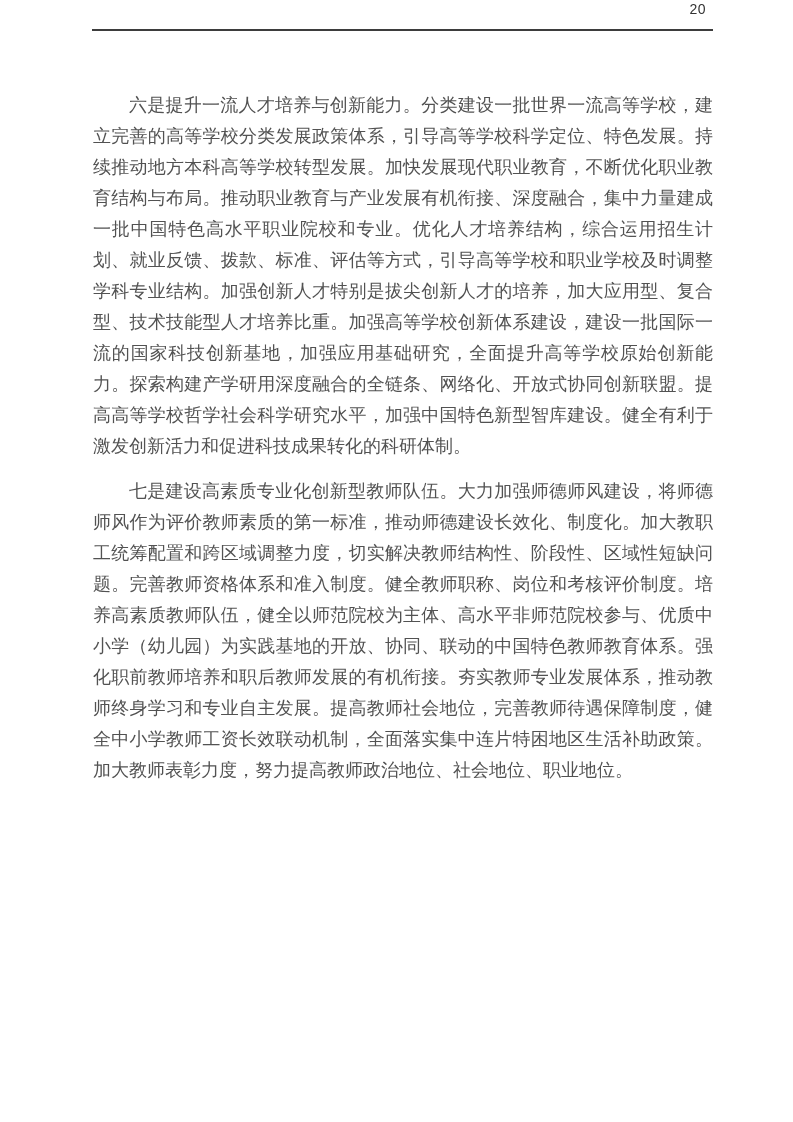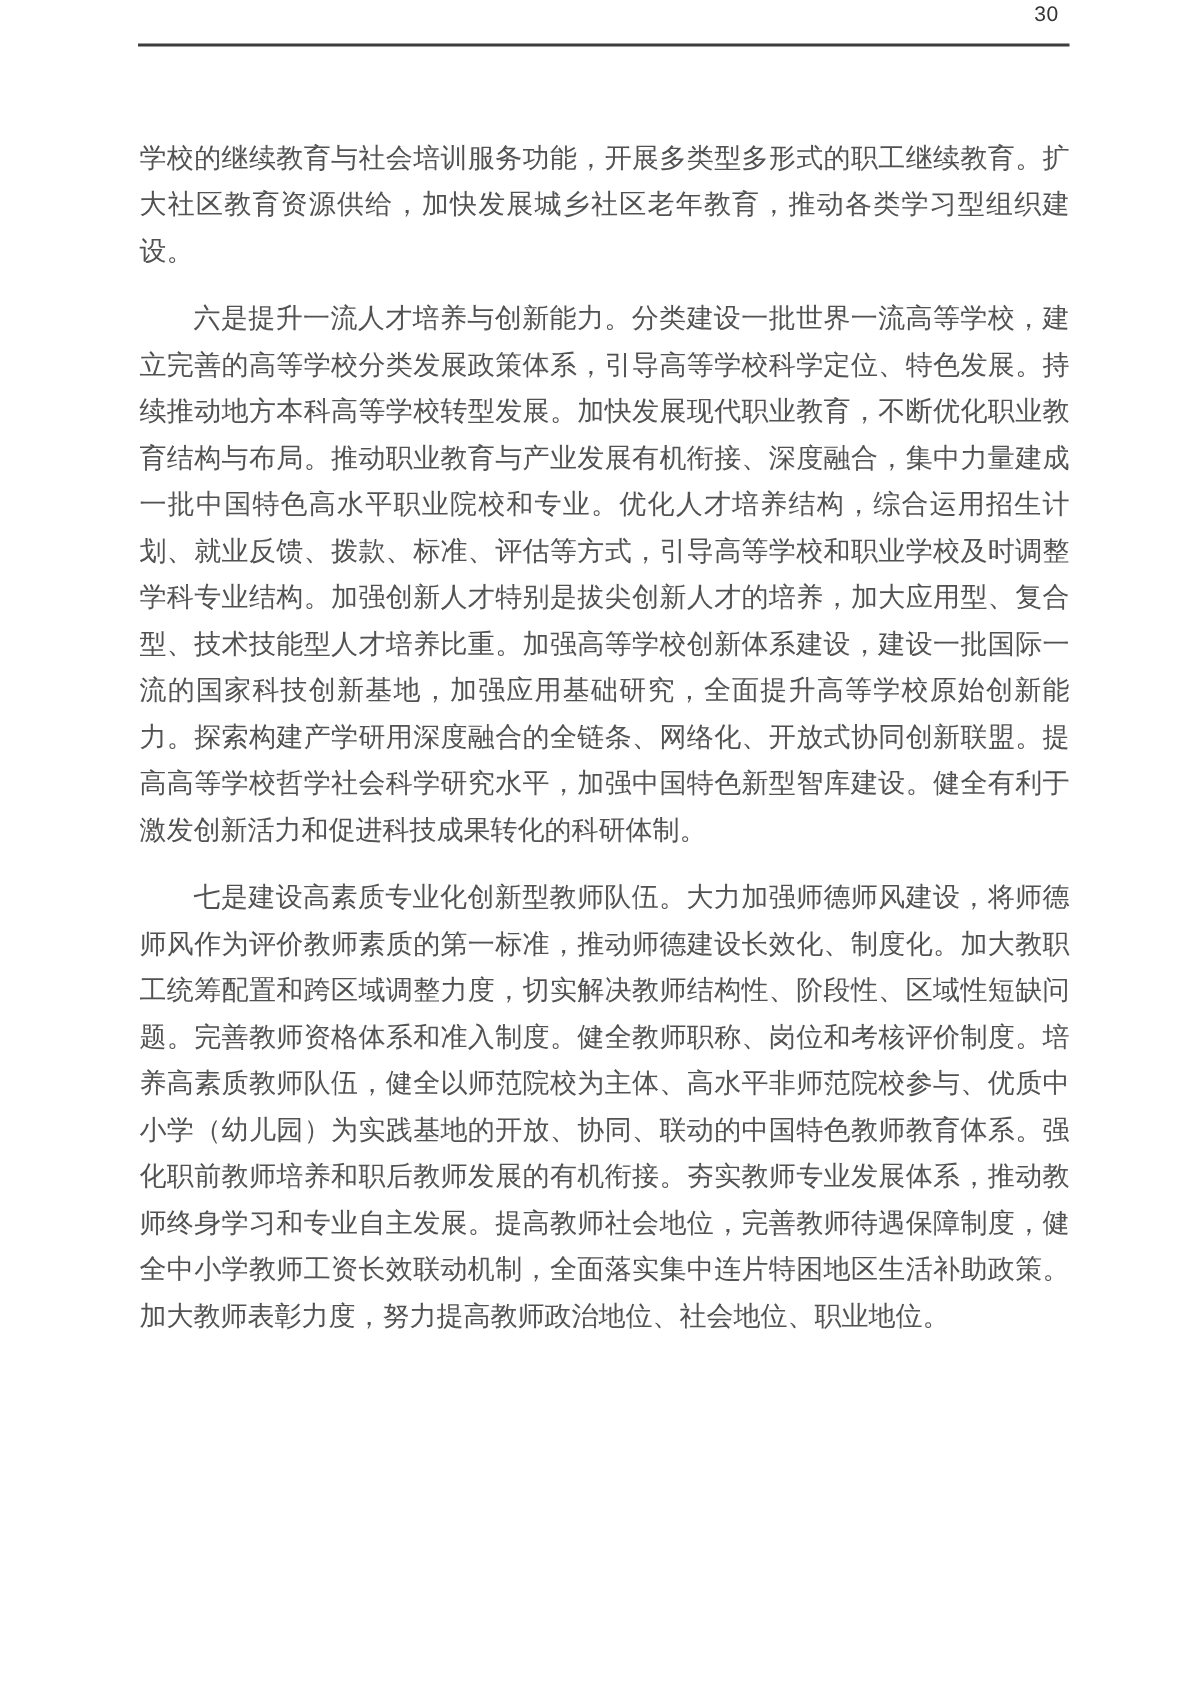--- a/index.html
+++ b/index.html
@@ -56,23 +56,22 @@
   }
   .para:last-child {
     margin-bottom: 0;
   }
 </style>
 </head>
 <body>
 
 <div class="page">
 
-  <div class="page-number">30</div>
+  <div class="page-number">20</div>
 
   <div class="header-rule"></div>
 
   <div class="content">
-    <p class="para no-indent">学校的继续教育与社会培训服务功能，开展多类型多形式的职工继续教育。扩大社区教育资源供给，加快发展城乡社区老年教育，推动各类学习型组织建设。</p>
     <p class="para">六是提升一流人才培养与创新能力。分类建设一批世界一流高等学校，建立完善的高等学校分类发展政策体系，引导高等学校科学定位、特色发展。持续推动地方本科高等学校转型发展。加快发展现代职业教育，不断优化职业教育结构与布局。推动职业教育与产业发展有机衔接、深度融合，集中力量建成一批中国特色高水平职业院校和专业。优化人才培养结构，综合运用招生计划、就业反馈、拨款、标准、评估等方式，引导高等学校和职业学校及时调整学科专业结构。加强创新人才特别是拔尖创新人才的培养，加大应用型、复合型、技术技能型人才培养比重。加强高等学校创新体系建设，建设一批国际一流的国家科技创新基地，加强应用基础研究，全面提升高等学校原始创新能力。探索构建产学研用深度融合的全链条、网络化、开放式协同创新联盟。提高高等学校哲学社会科学研究水平，加强中国特色新型智库建设。健全有利于激发创新活力和促进科技成果转化的科研体制。</p>
     <p class="para">七是建设高素质专业化创新型教师队伍。大力加强师德师风建设，将师德师风作为评价教师素质的第一标准，推动师德建设长效化、制度化。加大教职工统筹配置和跨区域调整力度，切实解决教师结构性、阶段性、区域性短缺问题。完善教师资格体系和准入制度。健全教师职称、岗位和考核评价制度。培养高素质教师队伍，健全以师范院校为主体、高水平非师范院校参与、优质中小学（幼儿园）为实践基地的开放、协同、联动的中国特色教师教育体系。强化职前教师培养和职后教师发展的有机衔接。夯实教师专业发展体系，推动教师终身学习和专业自主发展。提高教师社会地位，完善教师待遇保障制度，健全中小学教师工资长效联动机制，全面落实集中连片特困地区生活补助政策。加大教师表彰力度，努力提高教师政治地位、社会地位、职业地位。</p>
   </div>
 
 </div>
 
 </body></html>

